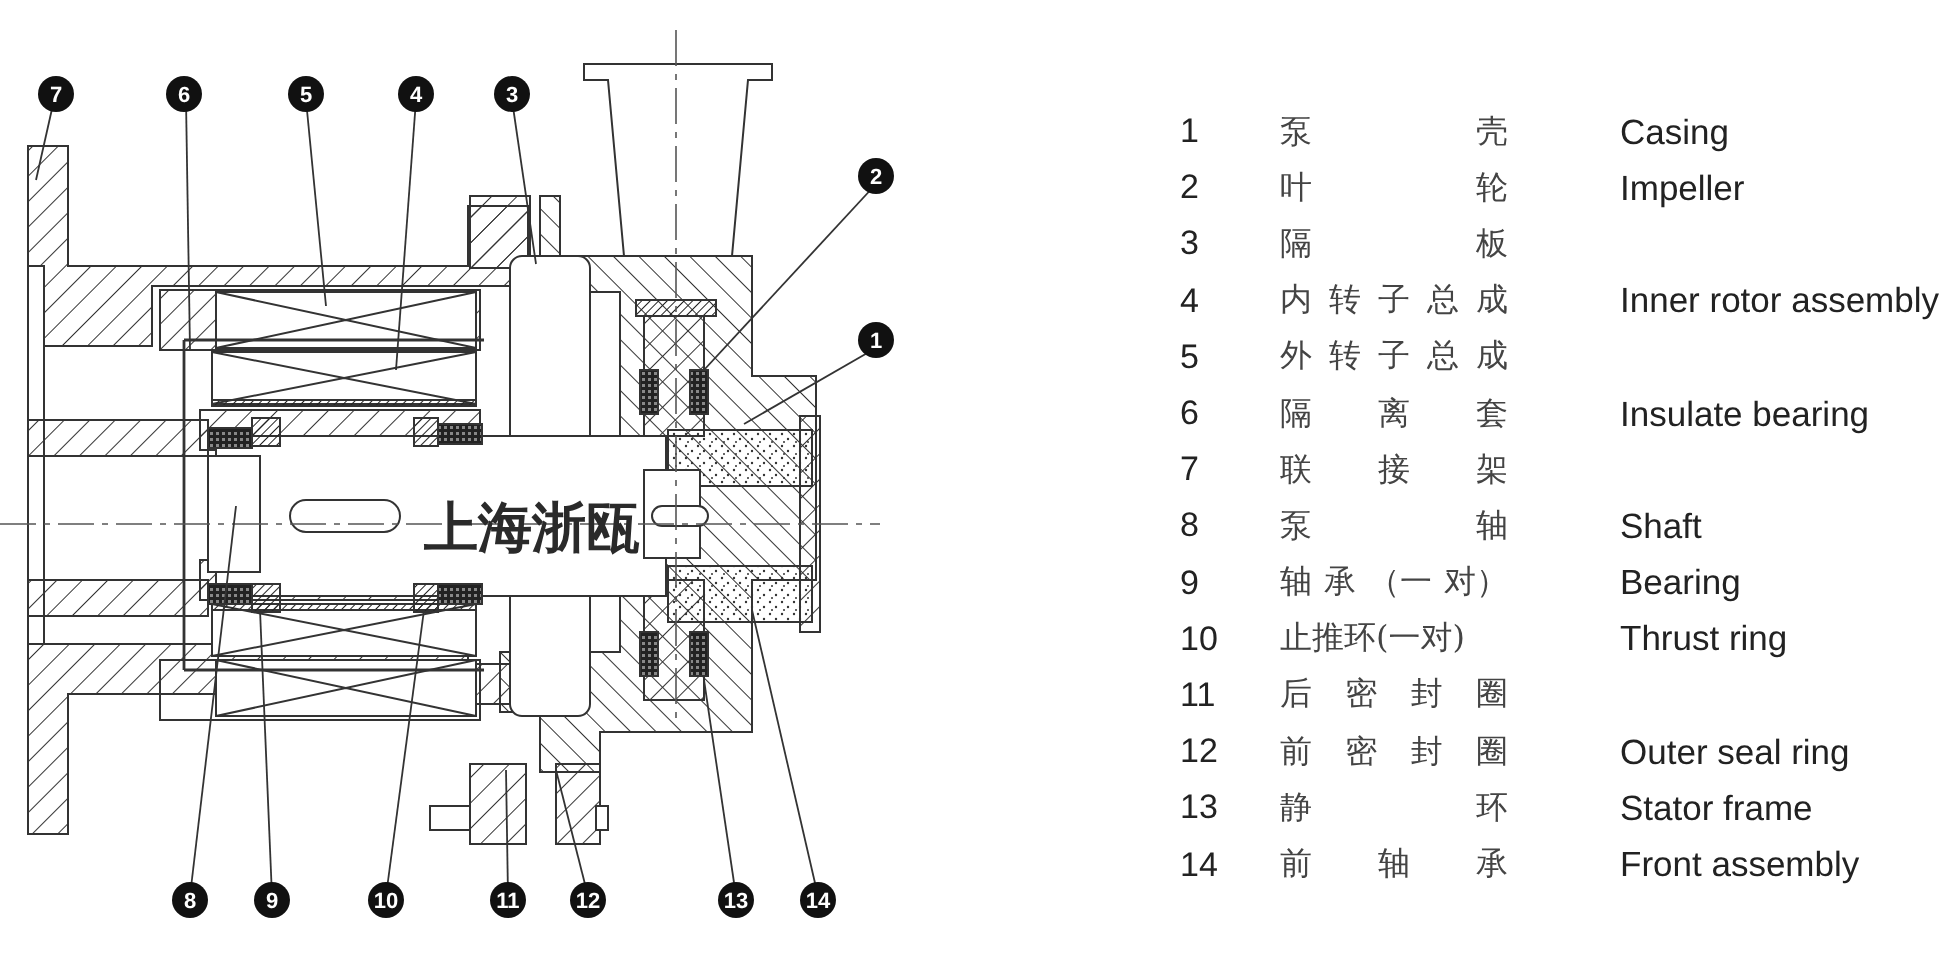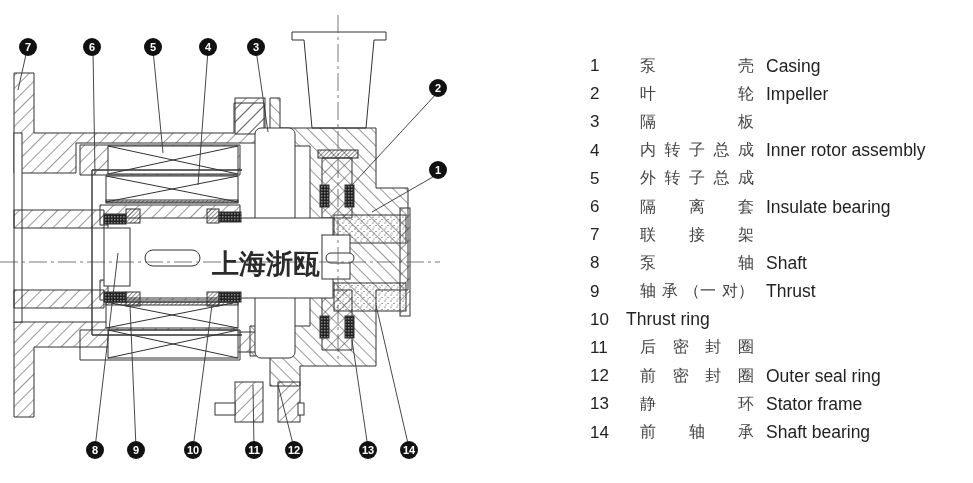--- a/index.html
+++ b/index.html
@@ -5,21 +5,21 @@
   html, body { margin:0; padding:0; background:#ffffff; }
   body { width:973px; height:483px; position:relative; overflow:hidden;
          font-family:"Liberation Sans", sans-serif; color:#222; }
   #diagram { position:absolute; left:0; top:0; width:560px; height:483px; }
   #parts { position:absolute; left:590px; top:52px; width:380px; }
   .row { display:flex; align-items:center; height:28.2px; }
   .num { width:36px; font-size:17px; color:#222; text-align:left; }
   .cn { width:140px; font-family:"DejaVu Serif", serif; font-size:16px; color:#444;
         display:flex; justify-content:space-between; padding-left:14px; box-sizing:border-box; padding-right:12px; }
   .cn span { display:inline-block; }
-  .en { font-size:17.5px; color:#222; white-space:nowrap; }
+  .en { font-size:17.5px; color:#222; white-space:nowrap;margin-left:44px; }
   .callout-text { font-family:"Liberation Sans", sans-serif; font-weight:bold; font-size:11px; fill:#fff; }
   .wm { font-family:"DejaVu Serif", serif; font-weight:bold; font-size:27px; fill:#2a2a2a; }
 </style>
 </head>
 <body>
 
 <svg id="diagram" viewBox="0 0 560 483" xmlns="http://www.w3.org/2000/svg">
   <defs>
     <pattern id="hatch" width="9" height="9" patternUnits="userSpaceOnUse" patternTransform="rotate(45)">
       <line x1="0" y1="0" x2="0" y2="9" stroke="#333" stroke-width="1"></line>
@@ -268,24 +268,27 @@
       <span class="en">Shaft</span>
     </div>
     <div class="row">
       <span class="num">9</span>
       <span class="cn">
         <span>轴</span>
         <span>承</span>
         <span>（一</span>
         <span>对）</span>
       </span>
-      <span class="en">Thrust</span>
+      <span class="en">Bearing</span>
     </div>
     <div class="row">
       <span class="num">10</span>
+      <span class="cn">
+        <span>止推环(一对)</span>
+      </span>
       <span class="en">Thrust ring</span>
     </div>
     <div class="row">
       <span class="num">11</span>
       <span class="cn">
         <span>后</span>
         <span>密</span>
         <span>封</span>
         <span>圈</span>
       </span>
@@ -308,15 +311,15 @@
       </span>
       <span class="en">Stator frame</span>
     </div>
     <div class="row">
       <span class="num">14</span>
       <span class="cn">
         <span>前</span>
         <span>轴</span>
         <span>承</span>
       </span>
-      <span class="en">Shaft bearing</span>
+      <span class="en">Front assembly</span>
     </div>
   </div>
 
 </body></html>

